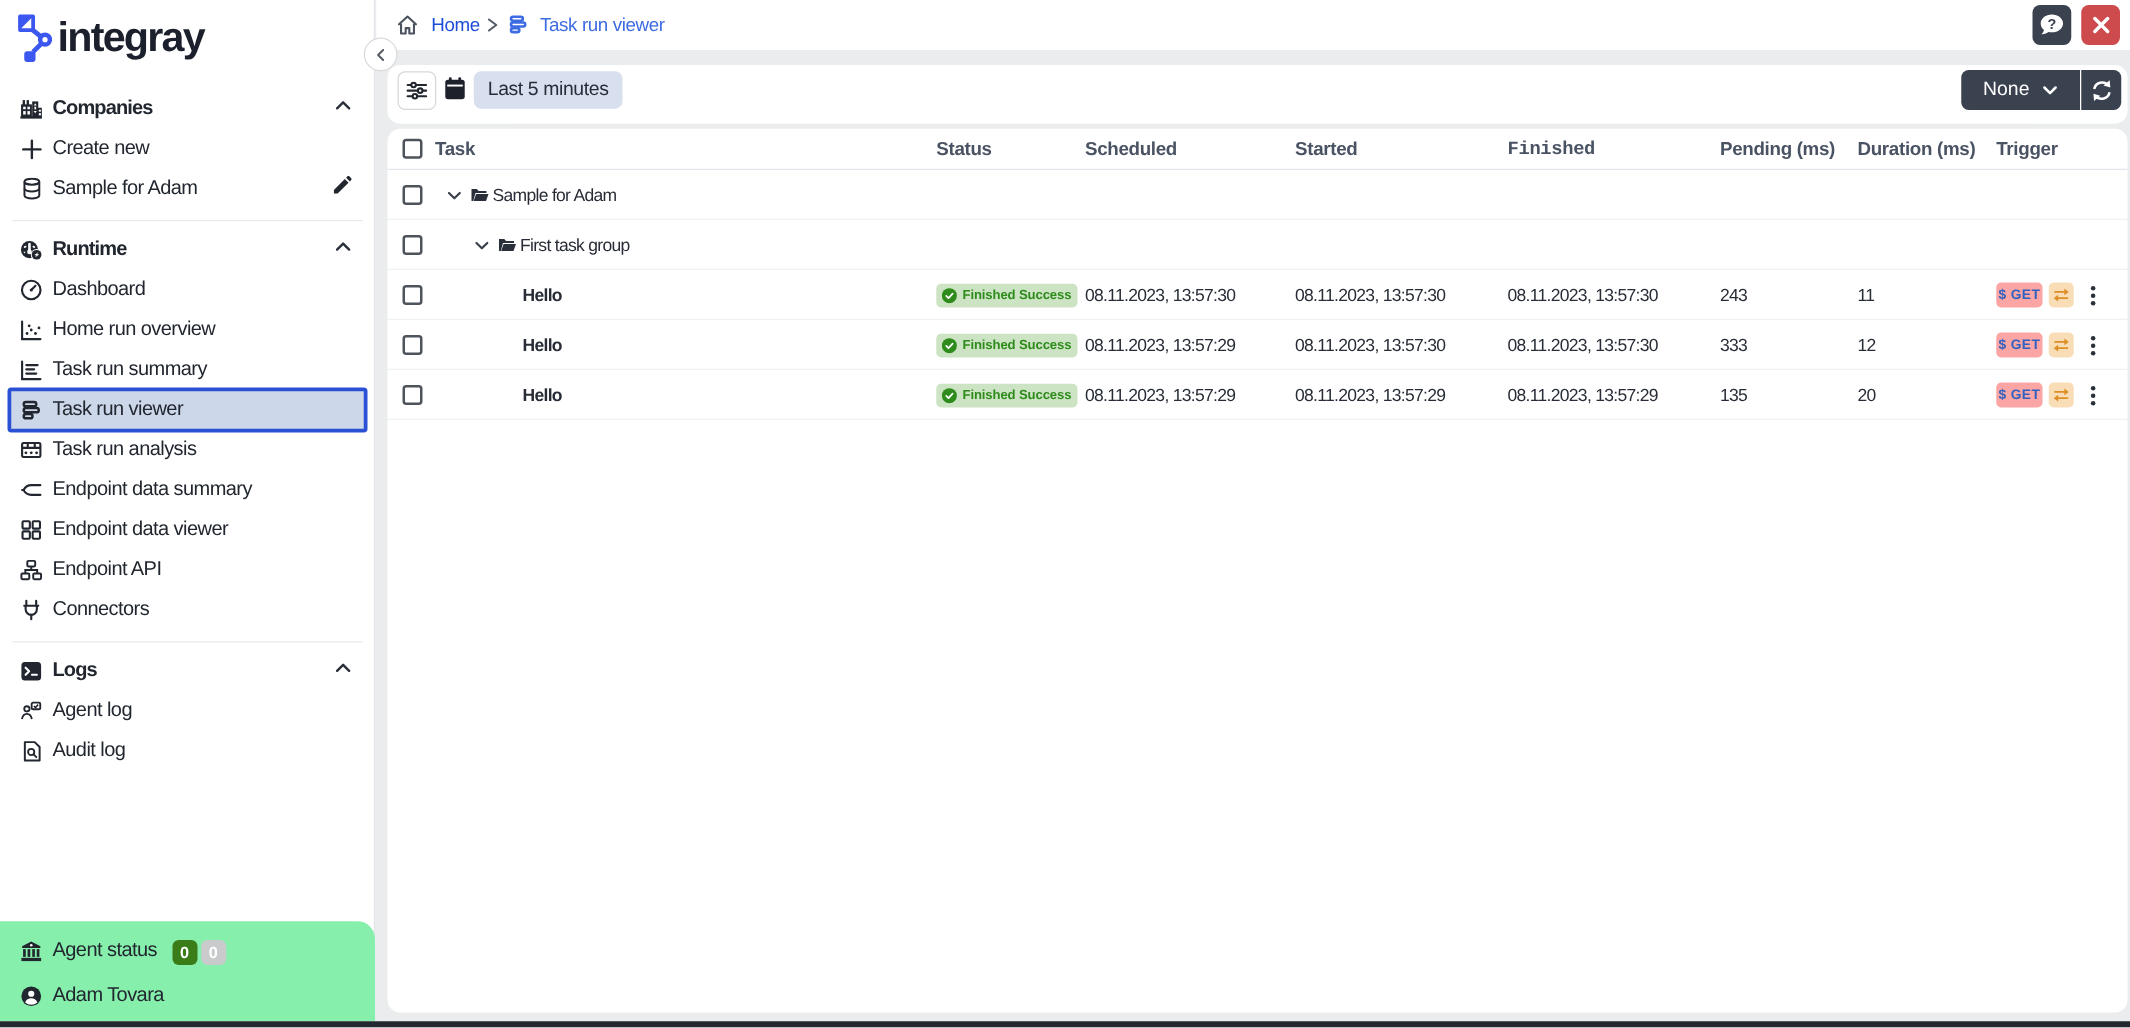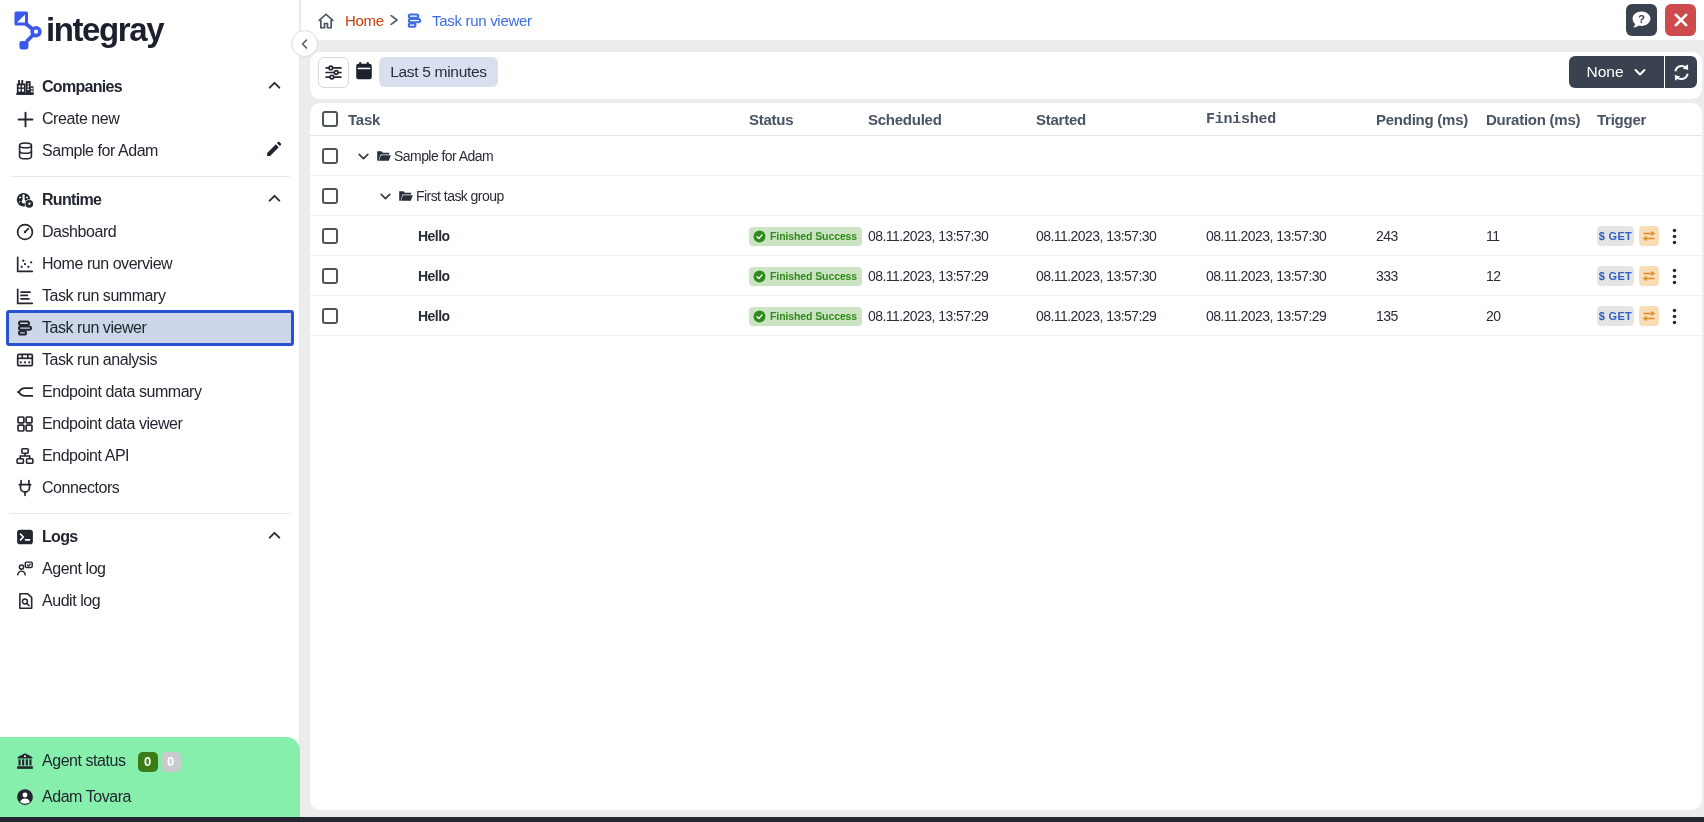--- a/index.html
+++ b/index.html
@@ -18,35 +18,35 @@
 #selitem .ic { width:18px; height:18px; margin-left:7px; margin-right:8px; display:flex; align-items:center; justify-content:center;}
 #selitem .txt { font-size:16px; letter-spacing:-0.45px; color:#21262f; }
 #bottompanel { position:absolute; left:0; top:737px; width:300px; height:80px; background:#86efac; border-top-right-radius:14px; }
 .badge0 { display:inline-block; width:20px; height:20px; border-radius:5px; color:#fff; font-weight:bold; font-size:13px; text-align:center; line-height:20px; }
 #botbar { position:absolute; left:0; top:817px; width:1704px; height:5px; background:#232830; }
 
 #crumbband { position:absolute; left:301px; top:0; width:1403px; height:40px; background:#fff; }
 #toolcard { position:absolute; left:310px; top:52px; width:1392px; height:47px; background:#fff; border-radius:10px; }
 #tablecard { position:absolute; left:310px; top:103px; width:1392px; height:707px; background:#fff; border-radius:10px; }
 #collapsebtn { position:absolute; left:291px; top:30px; width:27px; height:27px; border-radius:50%; background:#fff; border:1px solid #d9dbde; display:flex; align-items:center; justify-content:center; z-index:5; }
-.crumbtxt { font-size:15px; letter-spacing:-0.3px; color:#c2410c; }
+.crumbtxt { font-size:15px; letter-spacing:-0.3px; color:#1d4ed8; }
 .crumbblue { font-size:15px; letter-spacing:-0.3px; color:#3d6be2; }
 .topbtn { position:absolute; top:4px; width:31px; height:32px; border-radius:6px; display:flex; align-items:center; justify-content:center; }
 
 #filterbtn { position:absolute; left:318px; top:57px; width:31px; height:31px; border:1px solid #d5d7da; border-radius:6px; background:#fff; display:flex; align-items:center; justify-content:center; }
 #chip { position:absolute; left:379px; top:57px; width:119px; height:30px; background:#d8dfee; border-radius:6px; font-size:15.5px; letter-spacing:-0.3px; color:#272d39; display:flex; align-items:center; justify-content:center; }
 #nonebtn { position:absolute; left:1569px; top:56px; width:95px; height:32px; background:#3b424f; border-radius:6px 0 0 6px; color:#fff; font-size:15.5px; display:flex; align-items:center; justify-content:center; gap:9px; }
 #refreshbtn { position:absolute; left:1665px; top:56px; width:32px; height:32px; background:#3b424f; border-radius:0 6px 6px 0; display:flex; align-items:center; justify-content:center; }
 
 .hcell { position:absolute; top:0; height:33px; display:flex; align-items:center; font-size:15px; letter-spacing:-0.25px; font-weight:bold; color:#4a5363; }
 .trow { position:absolute; left:0; width:1392px; height:40px; border-bottom:1px solid #eef0f3; }
 .cell { position:absolute; top:0; height:40px; display:flex; align-items:center; font-size:14px; letter-spacing:-0.55px; color:#272c36; white-space:nowrap; }
 .cb { position:absolute; left:12px; width:16px; height:16px; border:2px solid #4e545c; border-radius:3px; background:#fff; }
 .statusbadge { display:inline-flex; align-items:center; gap:4px; height:19px; padding:0 5px 0 4px; background:#cde4c4; border-radius:4px; color:#2e8b1c; font-size:10.5px; font-weight:bold; letter-spacing:-0.1px; }
-.getbadge { display:inline-flex; align-items:center; justify-content:center; width:37px; height:20px; background:#e5e5e5; border-radius:4px; color:#3060c0; font-size:11px; font-weight:bold; letter-spacing:0.3px; }
+.getbadge { display:inline-flex; align-items:center; justify-content:center; width:37px; height:20px; background:#fca5a5; border-radius:4px; color:#3060c0; font-size:11px; font-weight:bold; letter-spacing:0.3px; }
 .orangebadge { display:inline-flex; align-items:center; justify-content:center; width:20px; height:20px; background:#f8ddb7; border-radius:4px; margin-left:5px; }
 </style>
 </head>
 <body>
 
 <div id="sidebar">
   <div style="position:absolute;left:14px;top:11px;width:250px;height:40px;display:flex;align-items:flex-start;">
     <svg width="28" height="39" viewBox="0 0 28 39" style="flex:0 0 28px;">
       <rect x="0.5" y="0.5" width="13.5" height="14" rx="1.5" fill="#3b57ef"></rect>
       <polygon points="3,11.6 11,3.6 11,11.6" fill="#ffffff"></polygon>

